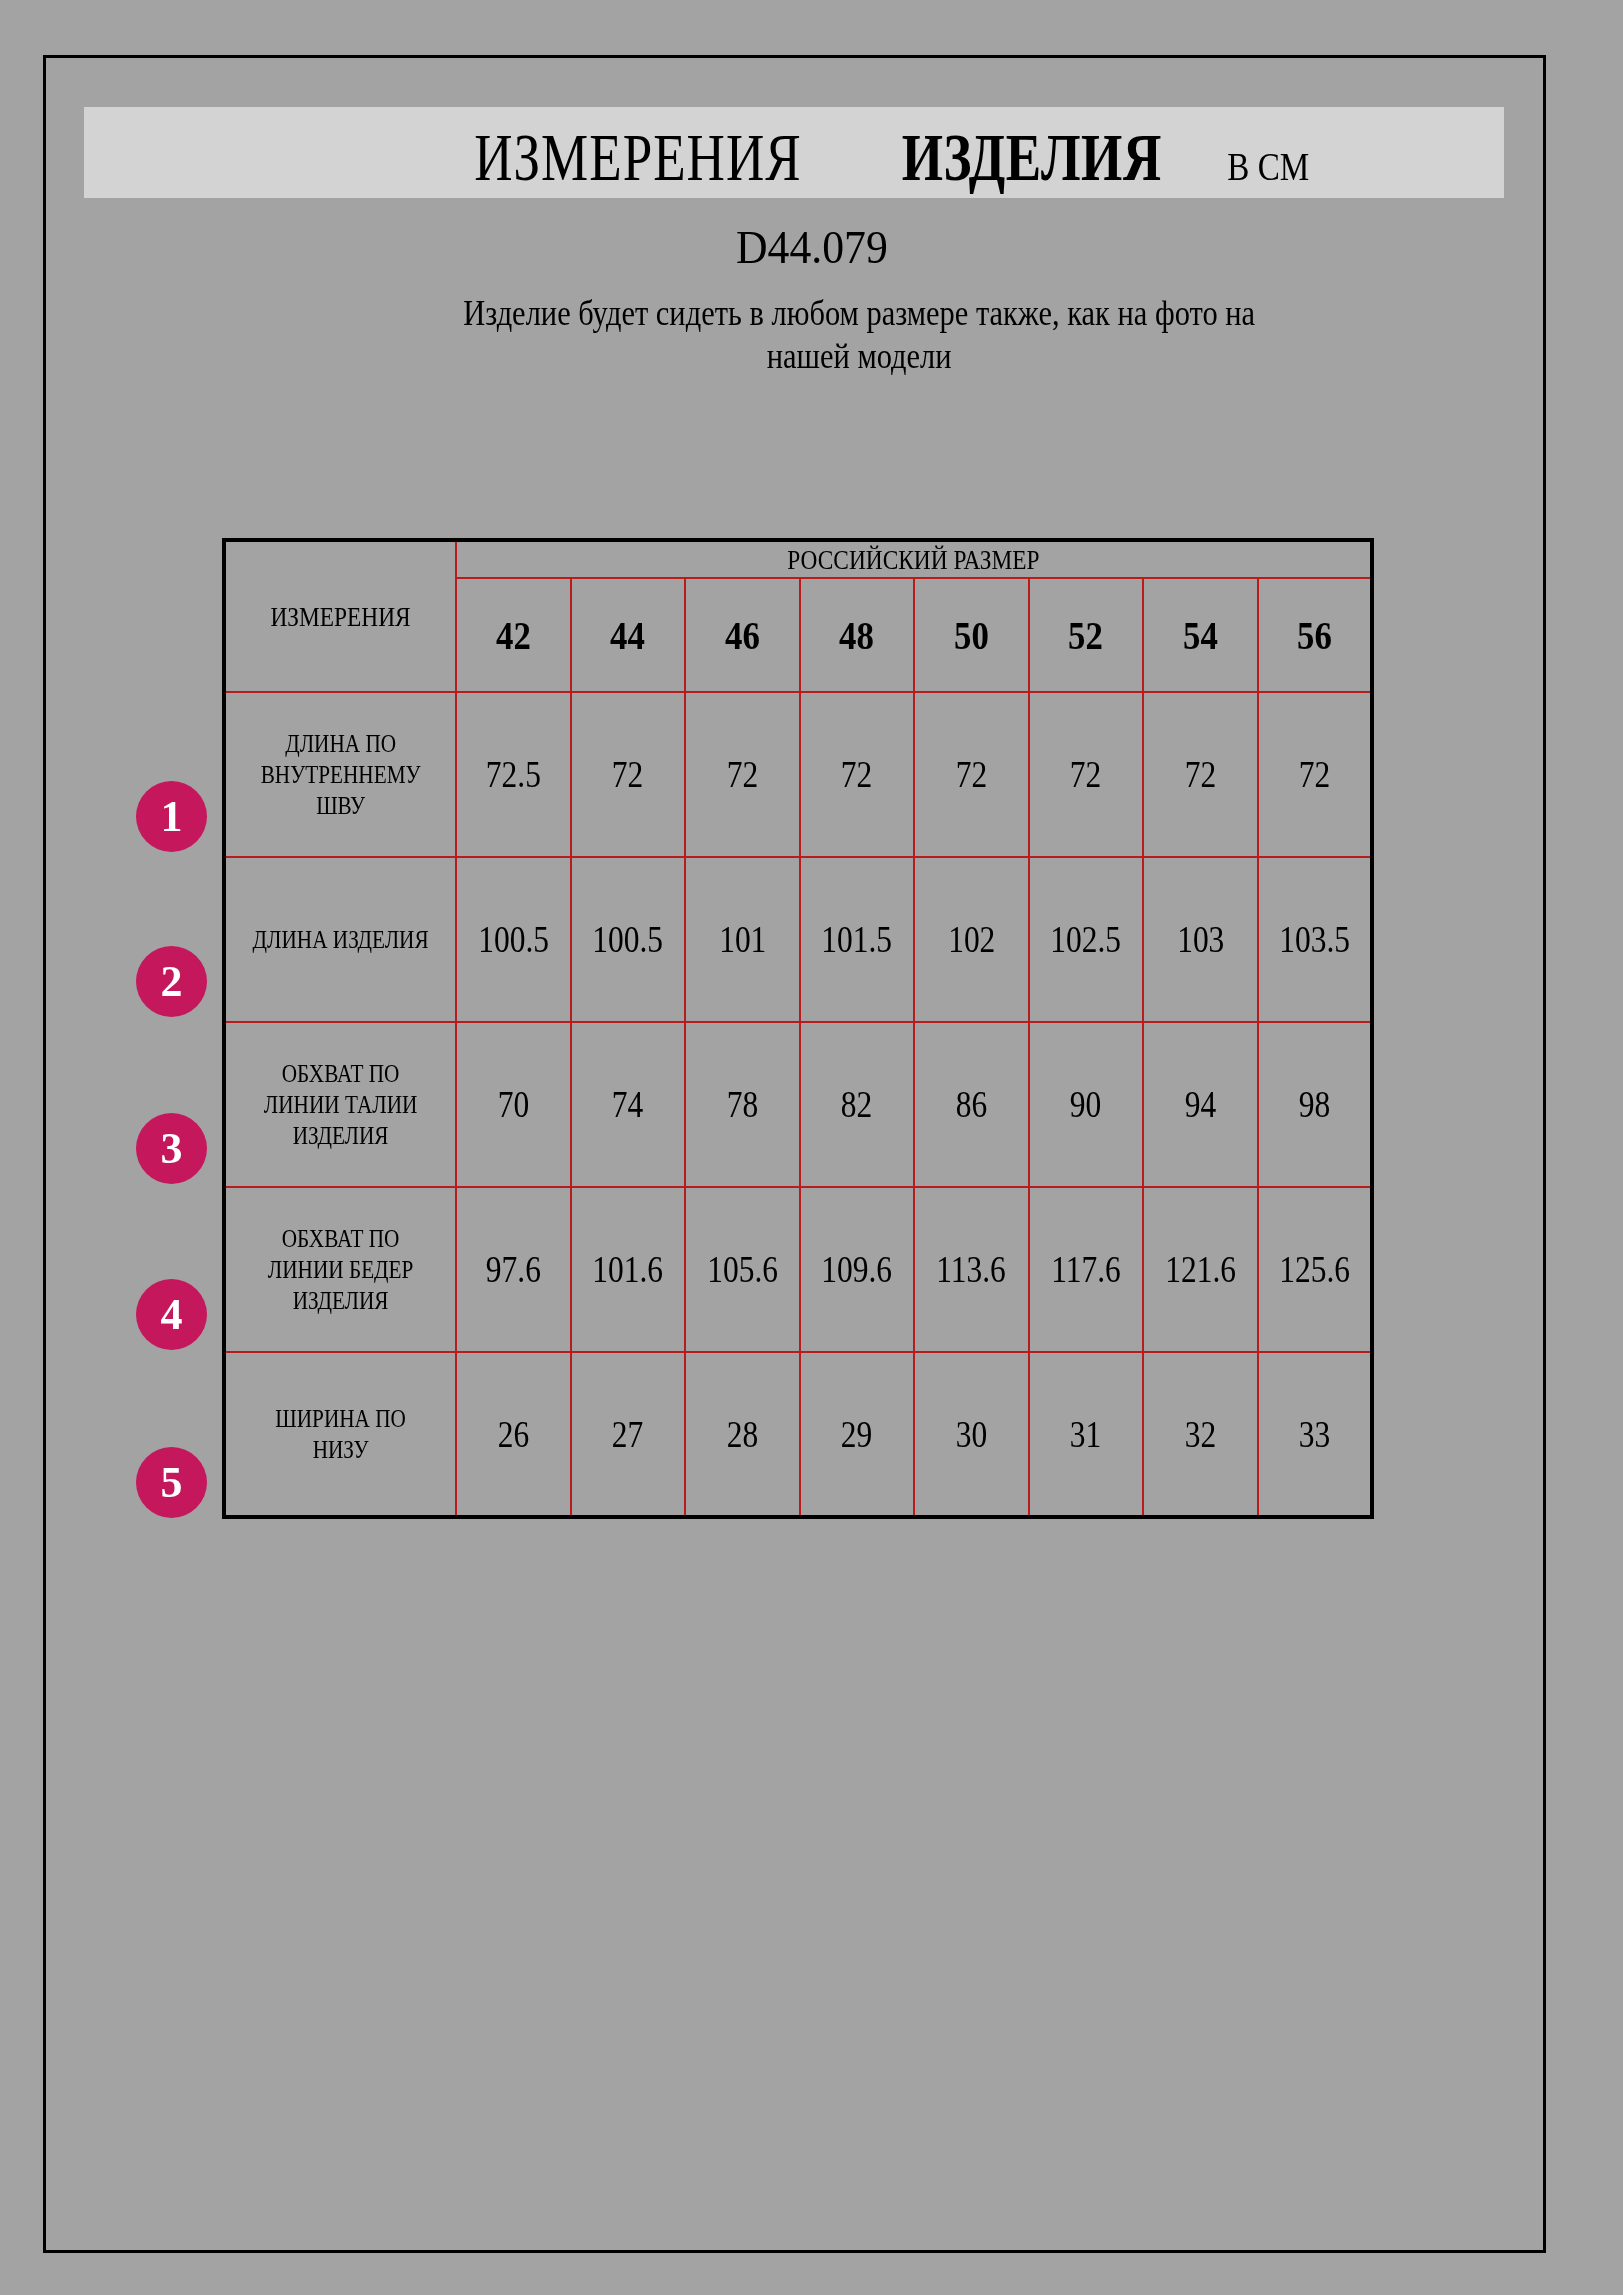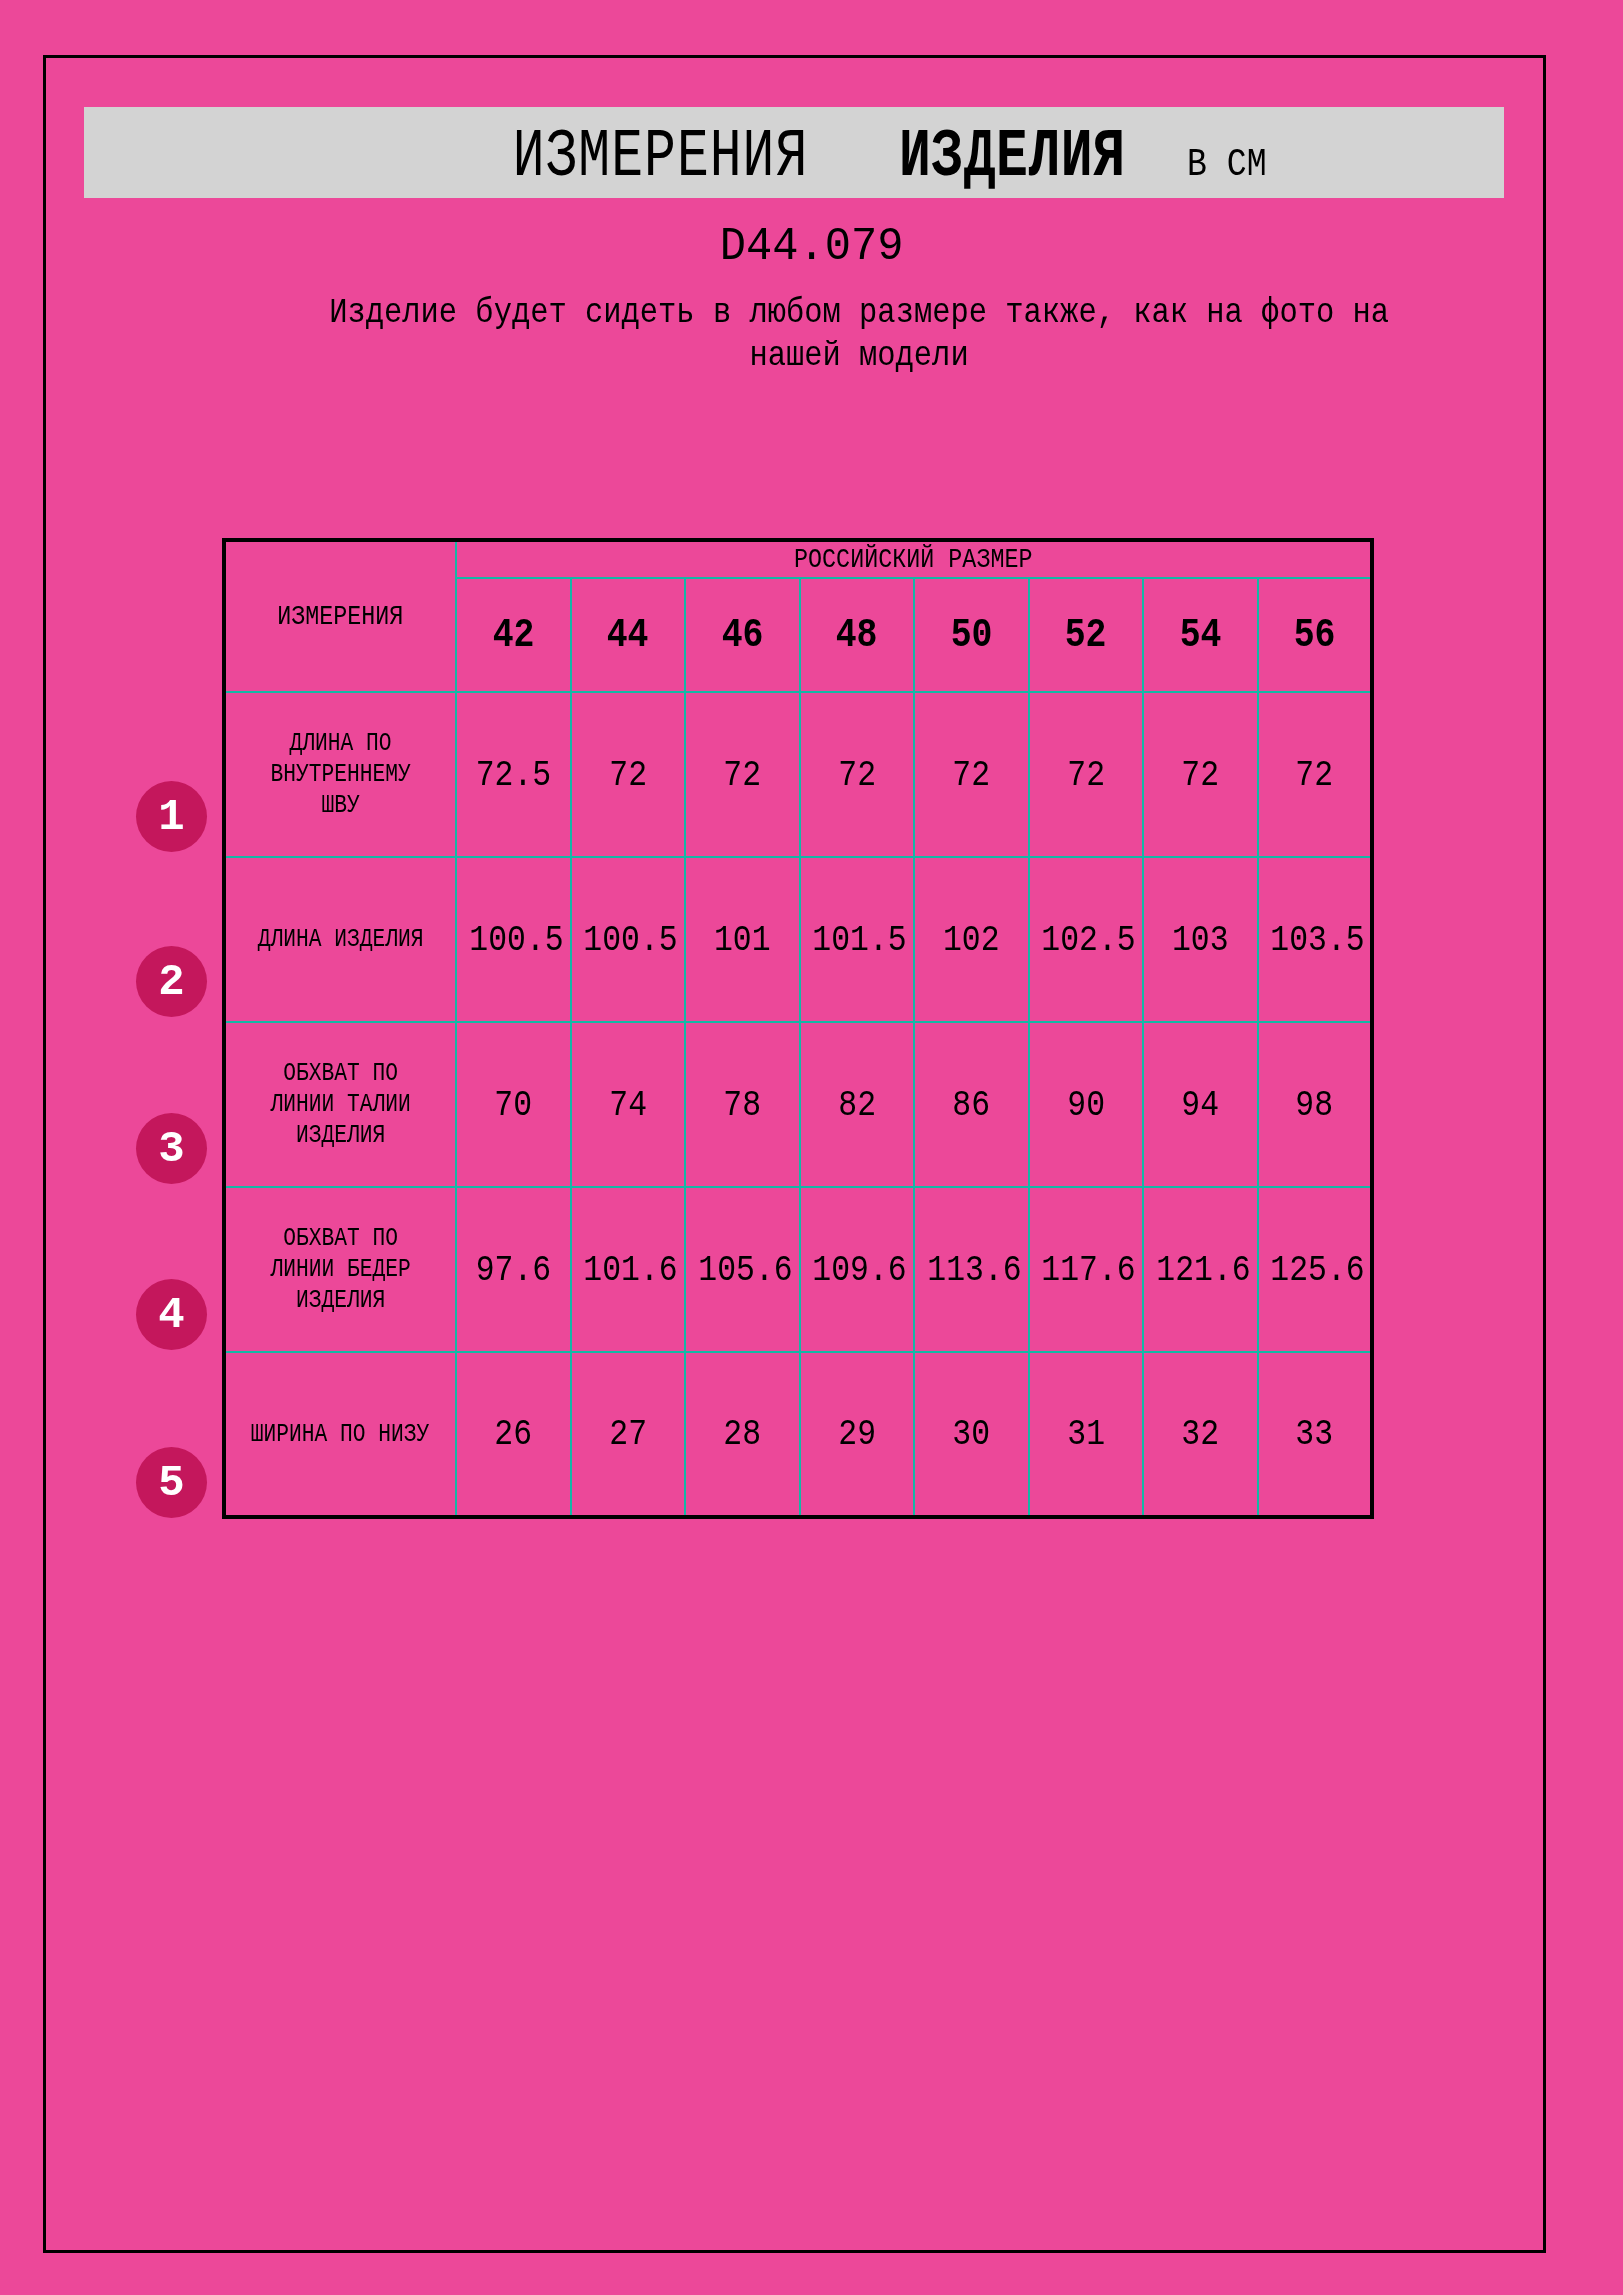--- a/index.html
+++ b/index.html
@@ -1,18 +1,18 @@
 <!DOCTYPE html>
 <html style="font-size:10.5px"><head>
 <meta charset="utf-8">
 <style>
   html,body{margin:0;padding:0;background:#fff;}
   .page{
-    position:relative;width:1623px;height:2295px;background:#ec4899;
-    font-family:Liberation Mono, monospace;color:#000;overflow:hidden;
+    position:relative;width:1623px;height:2295px;background:#a3a3a3;
+    font-family:Liberation Serif, serif;color:#000;overflow:hidden;
   }
   .frame{
     position:absolute;left:43px;top:55px;width:1503px;height:2198px;
     border:3.3px solid #000;box-sizing:border-box;
   }
   .titlebar{
     position:absolute;left:84px;top:107px;width:1420px;height:91px;
     display:flex;justify-content:center;align-items:baseline;
     padding-top:10.5px;padding-left:157px;box-sizing:border-box;
   }
@@ -24,21 +24,21 @@
   .subtitle{position:absolute;left:0;width:1623px;top:292px;text-align:center;font-size:35px;line-height:43px;font-weight:400;padding-left:48px;}
   .subtitle .line{display:block;}
   .subtitle .line>span{display:inline-block;transform:scaleX(.87);transform-origin:50% 50%;white-space:nowrap;}
 
   table.sizes{
     position:absolute;left:222px;top:538px;width:1152px;
     border-collapse:collapse;table-layout:fixed;
     border:4.6px solid #000;
   }
   table.sizes td{
-    border:2px solid #14b8a6;text-align:center;vertical-align:middle;
+    border:2px solid #b91c1c;text-align:center;vertical-align:middle;
     padding:0 3.9px;box-sizing:border-box;
   }
   td.corner{border-right-width:2.6px;}
   td.band{height:38px;border-bottom-width:4.6px;font-size:27.5px;}
   td.size-num{height:114px;border-bottom-width:4.6px;font-size:41px;font-weight:700;}
   td.row-label{height:165px;border-right-width:2.6px;border-top-width:4.6px;border-bottom-width:4.6px;font-size:25px;line-height:31px;}
   td.val{border-top-width:4.6px;border-bottom-width:4.6px;font-size:37px;}
   .cx{display:inline-block;transform:scaleX(.85);transform-origin:50% 50%;}
   .cx-wrap{display:inline-block;transform:scaleX(.85);transform-origin:50% 50%;max-width:226px;}
   td.corner .cx{font-size:27.5px;}

